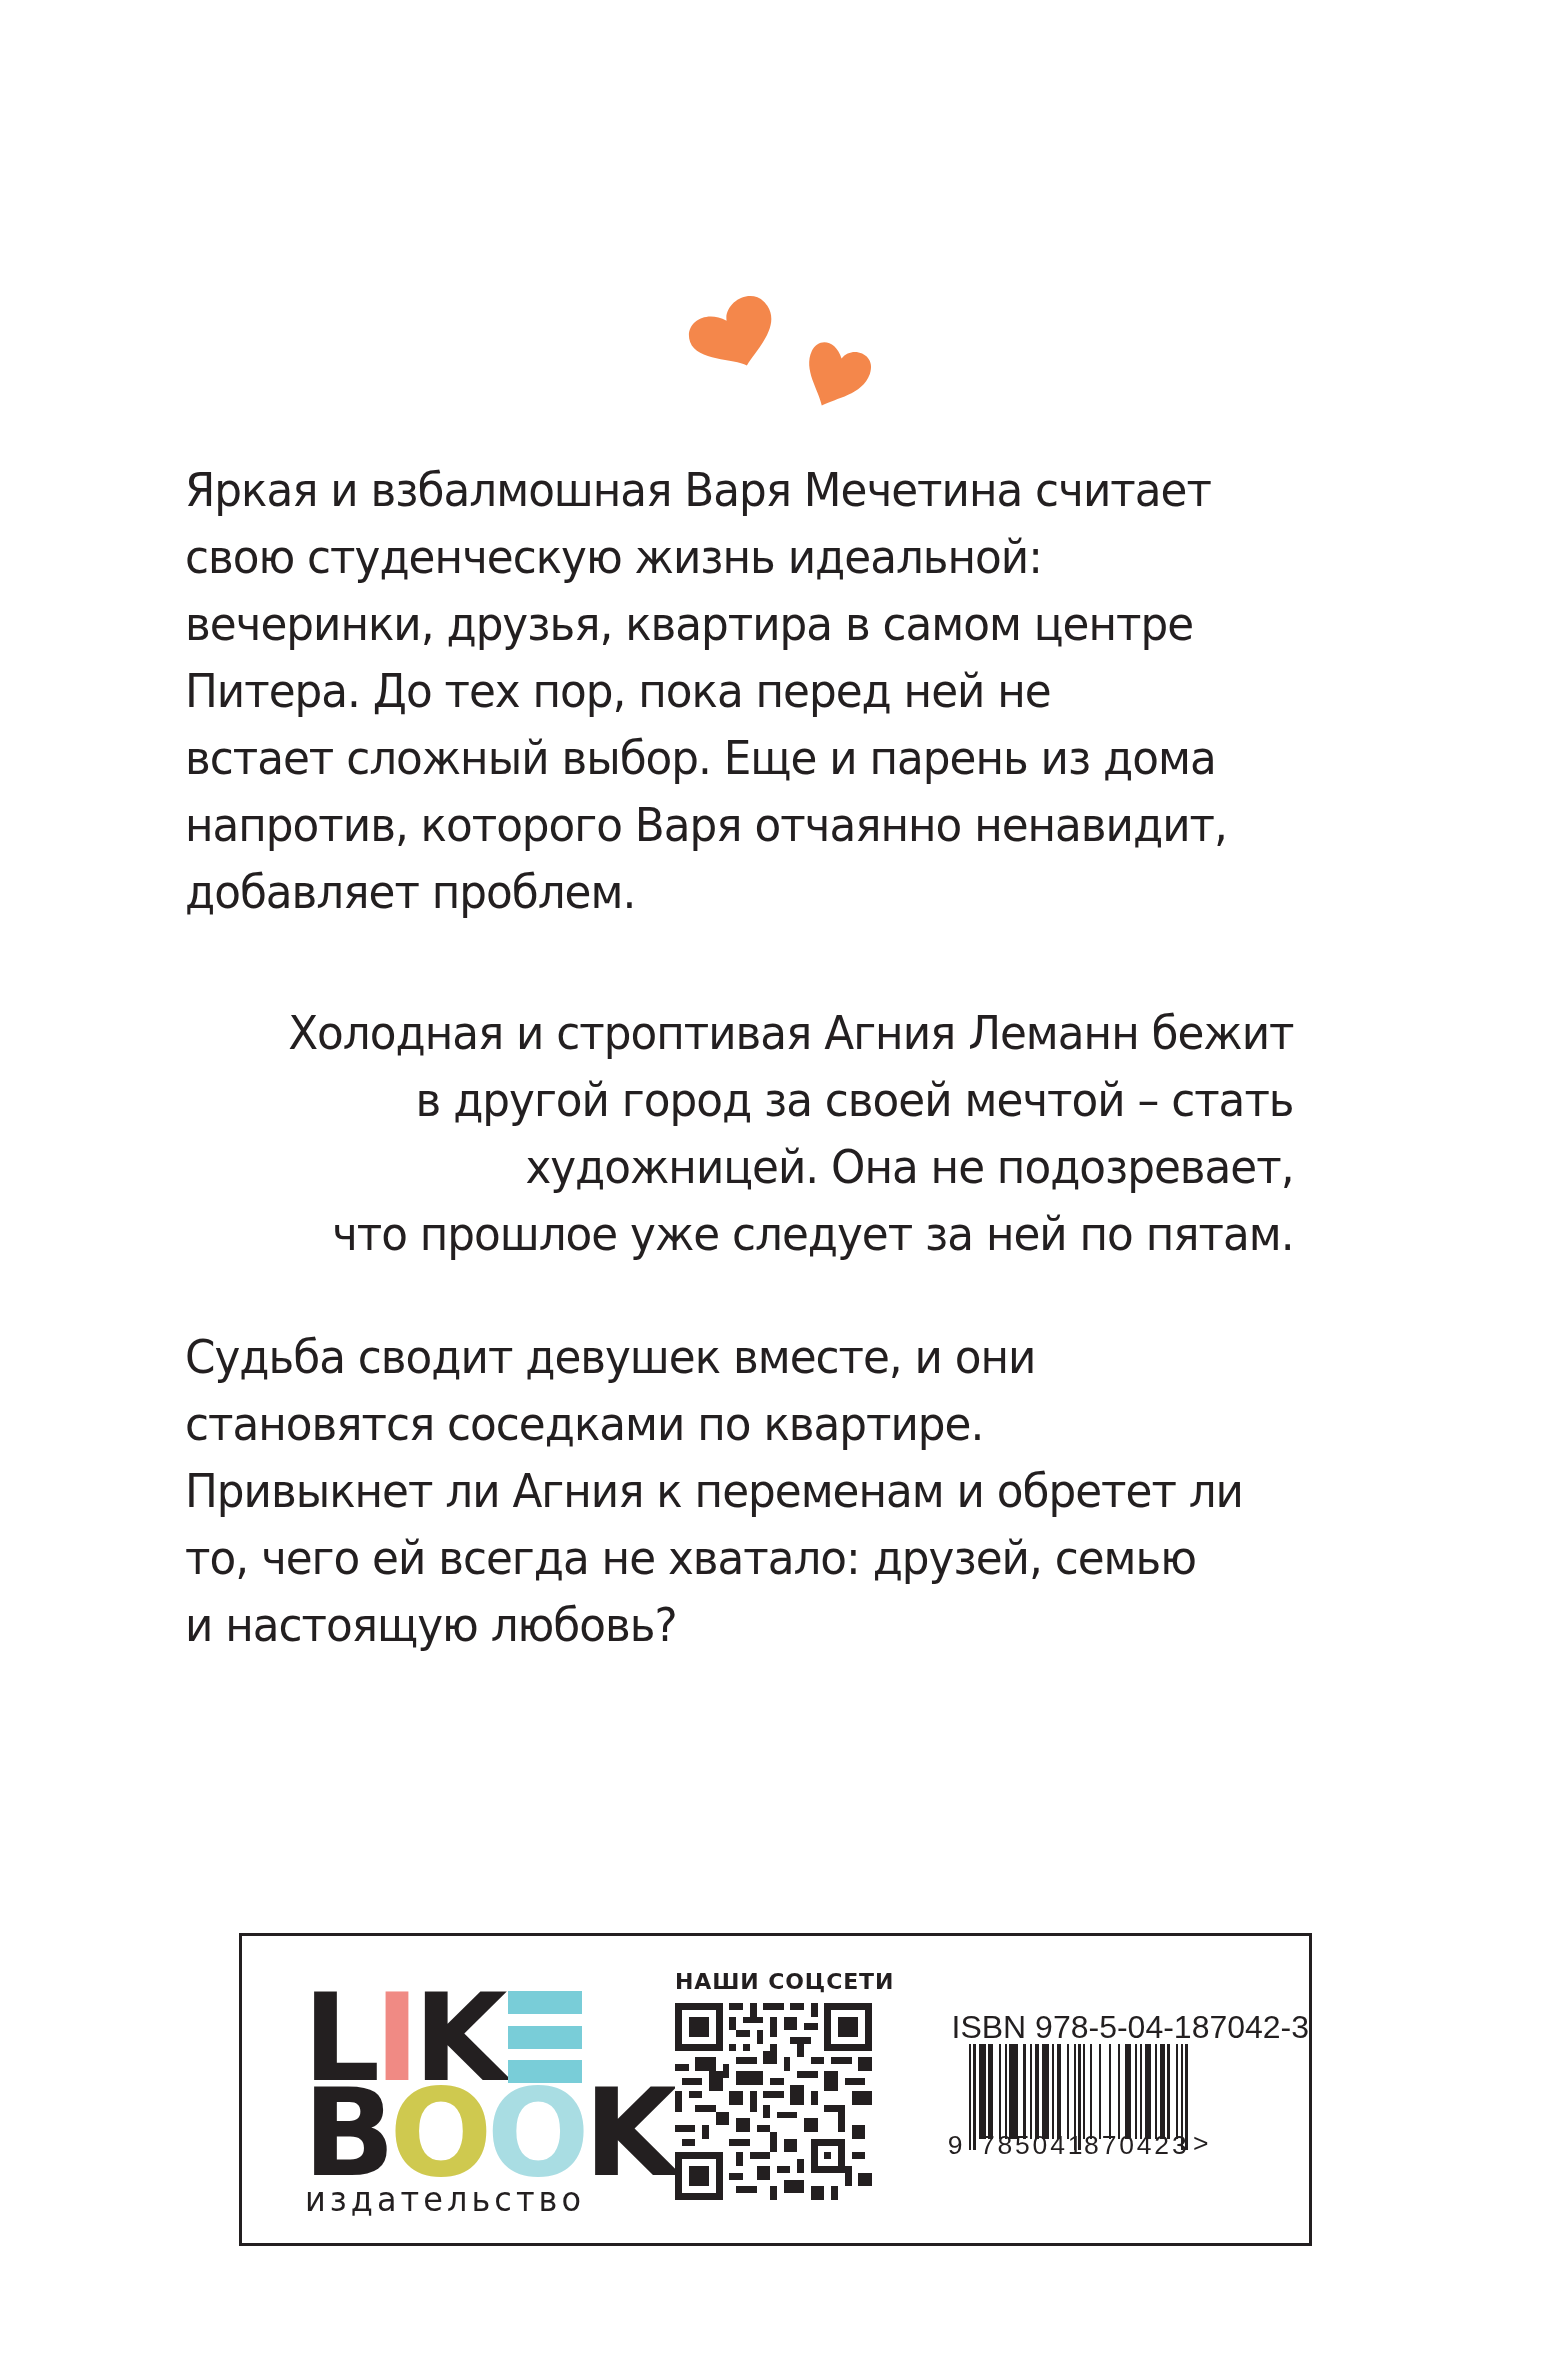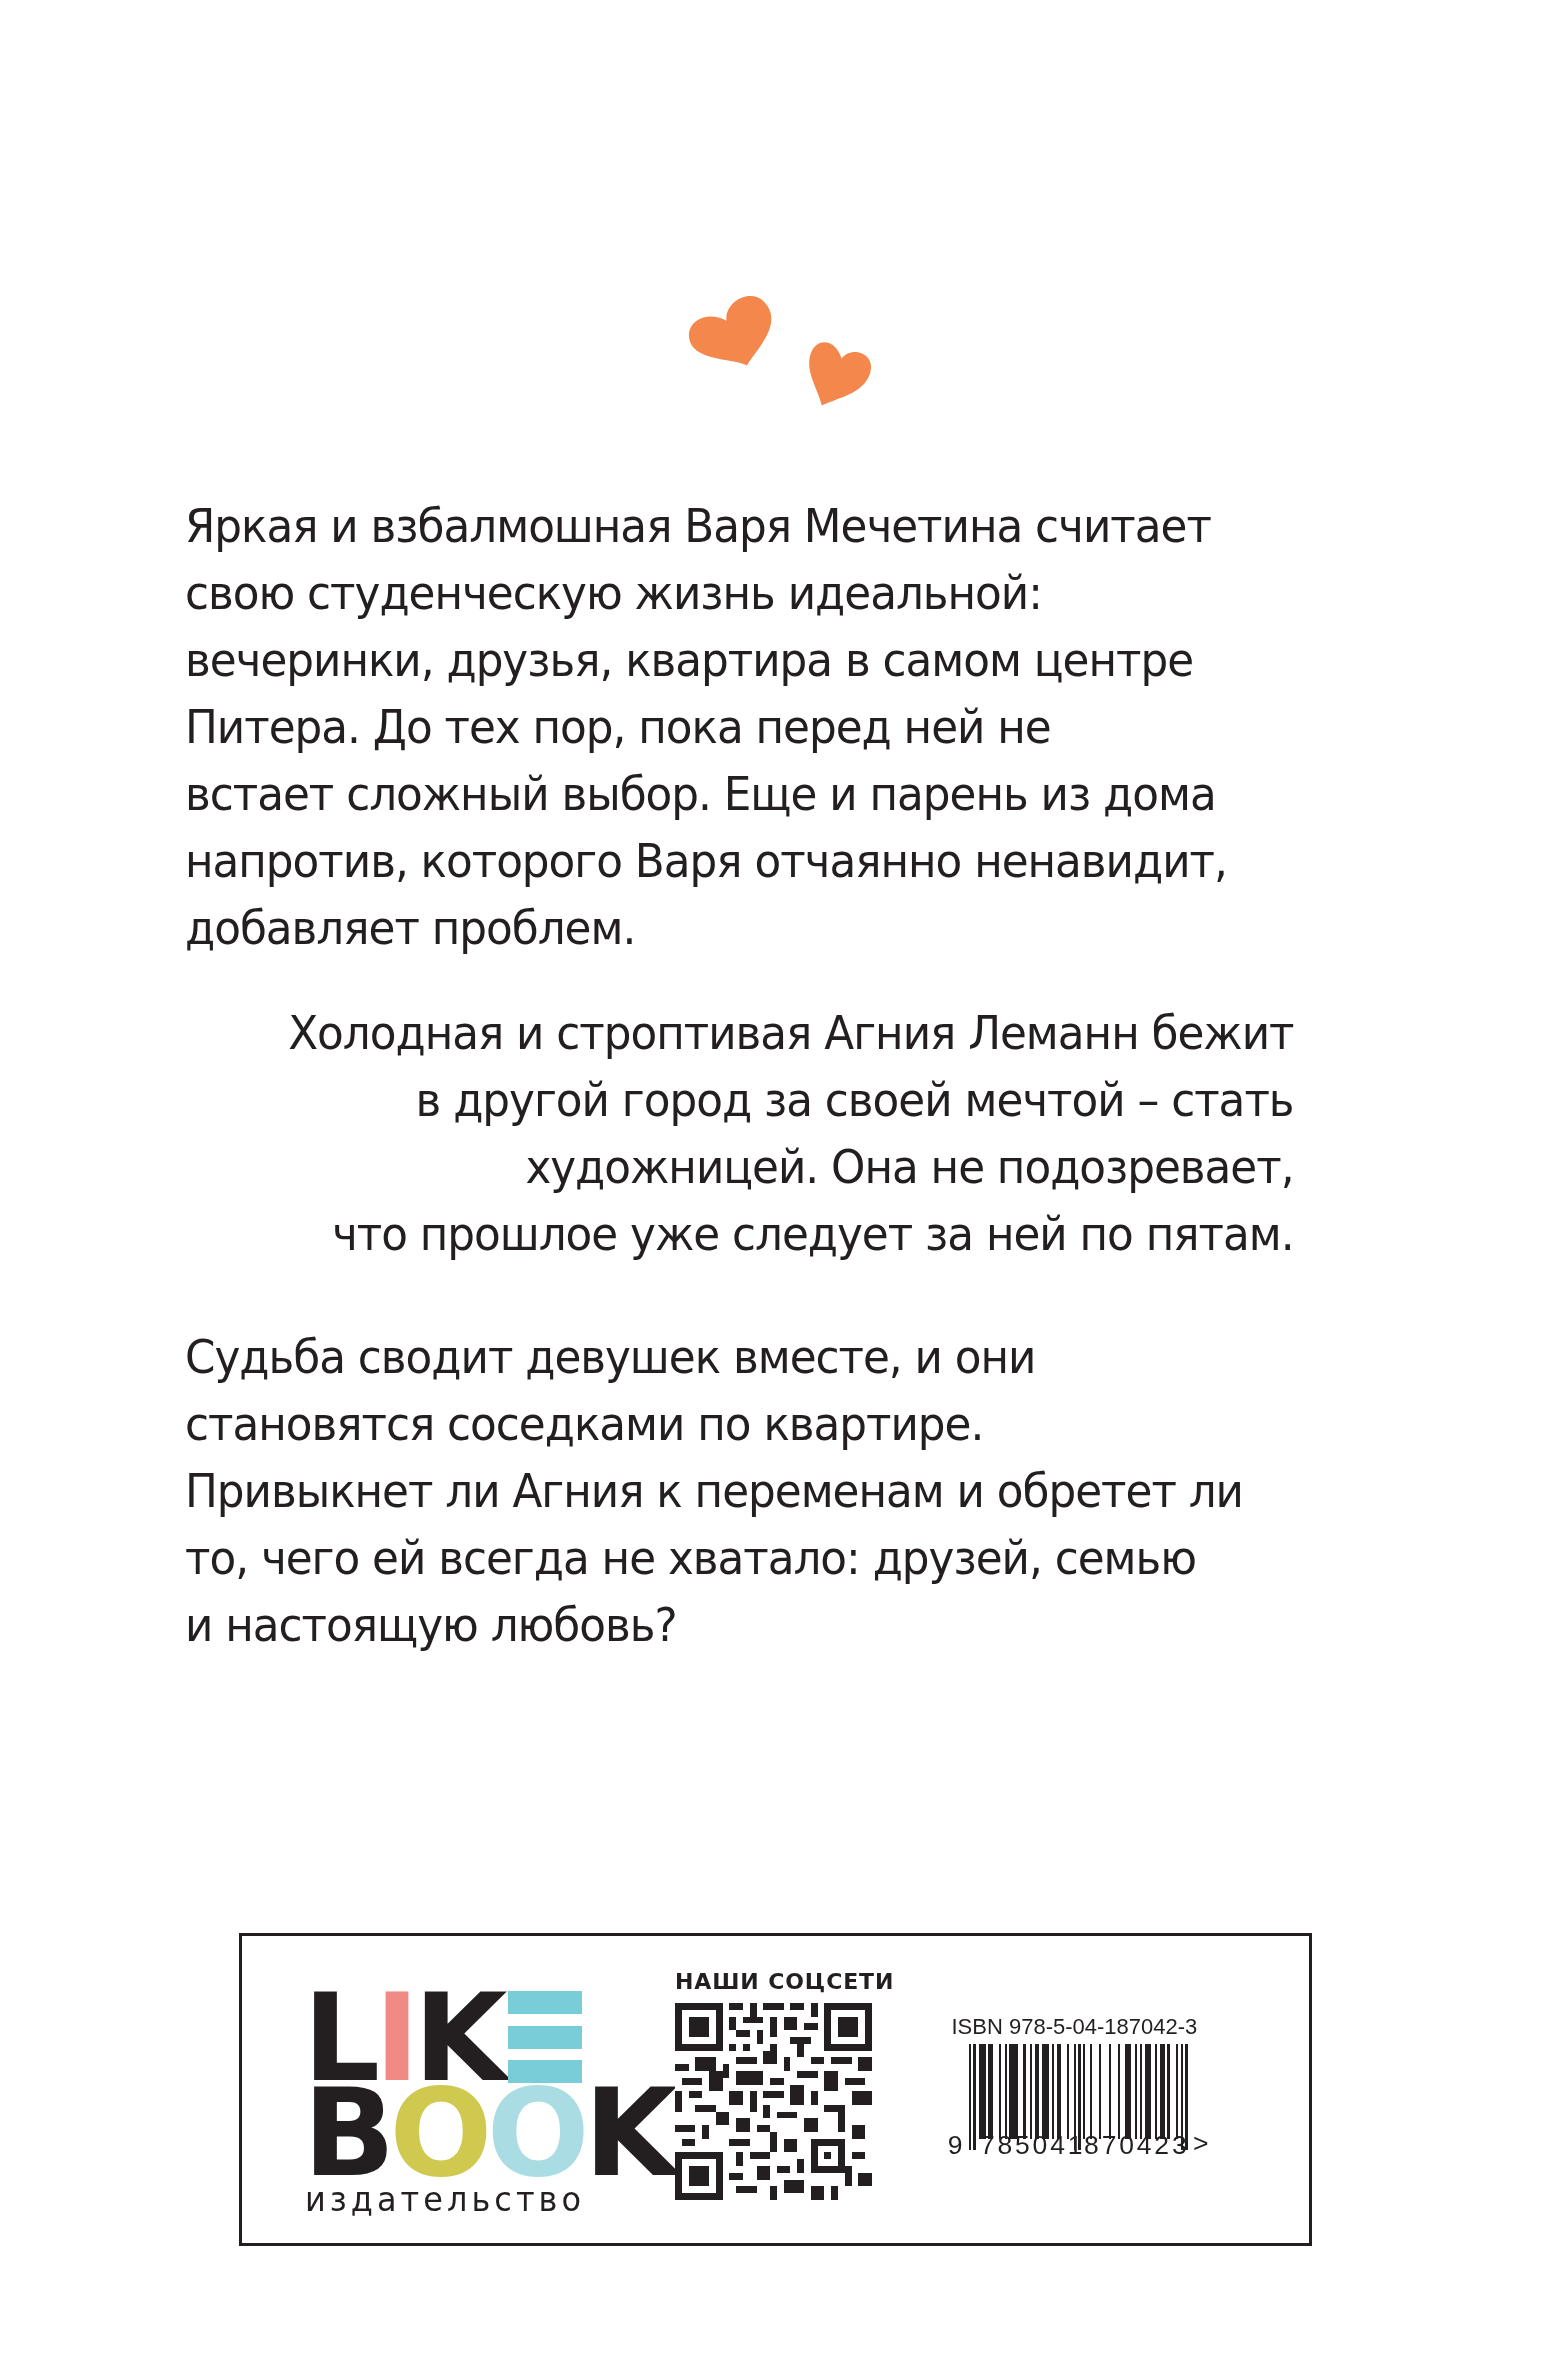--- a/index.html
+++ b/index.html
@@ -1,20 +1,20 @@
 <!DOCTYPE html>
 <html style="font-size:15px"><head>
 <meta charset="utf-8">
 <style>
   html, body { margin: 0; padding: 0; background: #ffffff; }
   body { width: 1543px; height: 2370px; position: relative; overflow: hidden; font-family: "DejaVu Sans", sans-serif; color: #231f20; }
   .hearts { position: absolute; left: 662px; top: 274px; width: 246px; height: 151px; }
   .blurb { position: absolute; left: 185px; width: 1192px; }
   .line { display: block; font-size: 47px; line-height: 67px; letter-spacing: -1.1px; white-space: nowrap; color: #231f20; font-family: "DejaVu Sans", sans-serif; transform: scaleX(0.93); transform-origin: left center; }
-  #para1 { top: 492px; }
+  #para1 { top: 456px; }
   #para2 { top: 999px; text-align: right; }
   #para3 { top: 1323px; }
 
   .info-box { position: absolute; left: 239px; top: 1933px; width: 1067px; height: 307px; border: 3.3px solid #231f20; background: #fff; }
   .logo { position: absolute; left: 61px; top: 55px; width: 303px; height: 199px; }
   .logo-row { position: absolute; left: 0; height: 95px; display: flex; }
   .logo-like { top: 0; }
   .logo-book { top: 95px; }
   .lk { font-family: "DejaVu Sans", sans-serif; font-weight: 900; font-size: 121px; line-height: 95px; letter-spacing: -5.7px; }
   .e-bars { position: relative; width: 74px; height: 95px; margin-left: 5.7px; }
@@ -22,21 +22,21 @@
   .e-bars span:nth-child(1) { top: 0; }
   .e-bars span:nth-child(2) { top: 35px; }
   .e-bars span:nth-child(3) { top: 69px; }
   .logo-sub { position: absolute; left: 1.9px; top: 189px; font-size: 34px; letter-spacing: 4.3px; line-height: 38px; font-family: "DejaVu Sans", sans-serif; color: #231f20; transform: scaleX(0.94); transform-origin: left; }
 
   .qr-block { position: absolute; left: 433px; top: 34px; width: 201px; }
   .qr-label { font-family: "DejaVu Sans", sans-serif; font-weight: bold; font-size: 22px; letter-spacing: 0.9px; color: #231f20; white-space: nowrap; line-height: 23px; }
   .qr-code { margin-top: 9.5px; width: 197px; height: 197px; }
 
   .isbn-block { position: absolute; left: 700px; top: 78px; width: 322px; }
-  .isbn-text { font-family: "Liberation Sans", sans-serif; font-size: 22px; color: #231f20; line-height: 26.5px; padding-left: 9.5px; white-space: nowrap; }
+  .isbn-text { font-family: "Liberation Sans", sans-serif; font-size: 32px; color: #231f20; line-height: 26.5px; padding-left: 9.5px; white-space: nowrap; }
   .barcode { margin-top: 3.8px; height: 112px; width: 322px; display: block; }
 </style>
 </head>
 <body>
 
 <svg class="hearts" viewBox="0 0 260 160" xmlns="http://www.w3.org/2000/svg">
 
   <g transform="translate(78,65) rotate(-20)">
     <path d="M0,34 C-10,22 -48,12 -48,-10 C-48,-30 -22,-38 -4,-18 C0,-38 36,-44 42,-18 C48,8 14,22 0,34 Z" fill="#f4874b"></path>
   </g>

